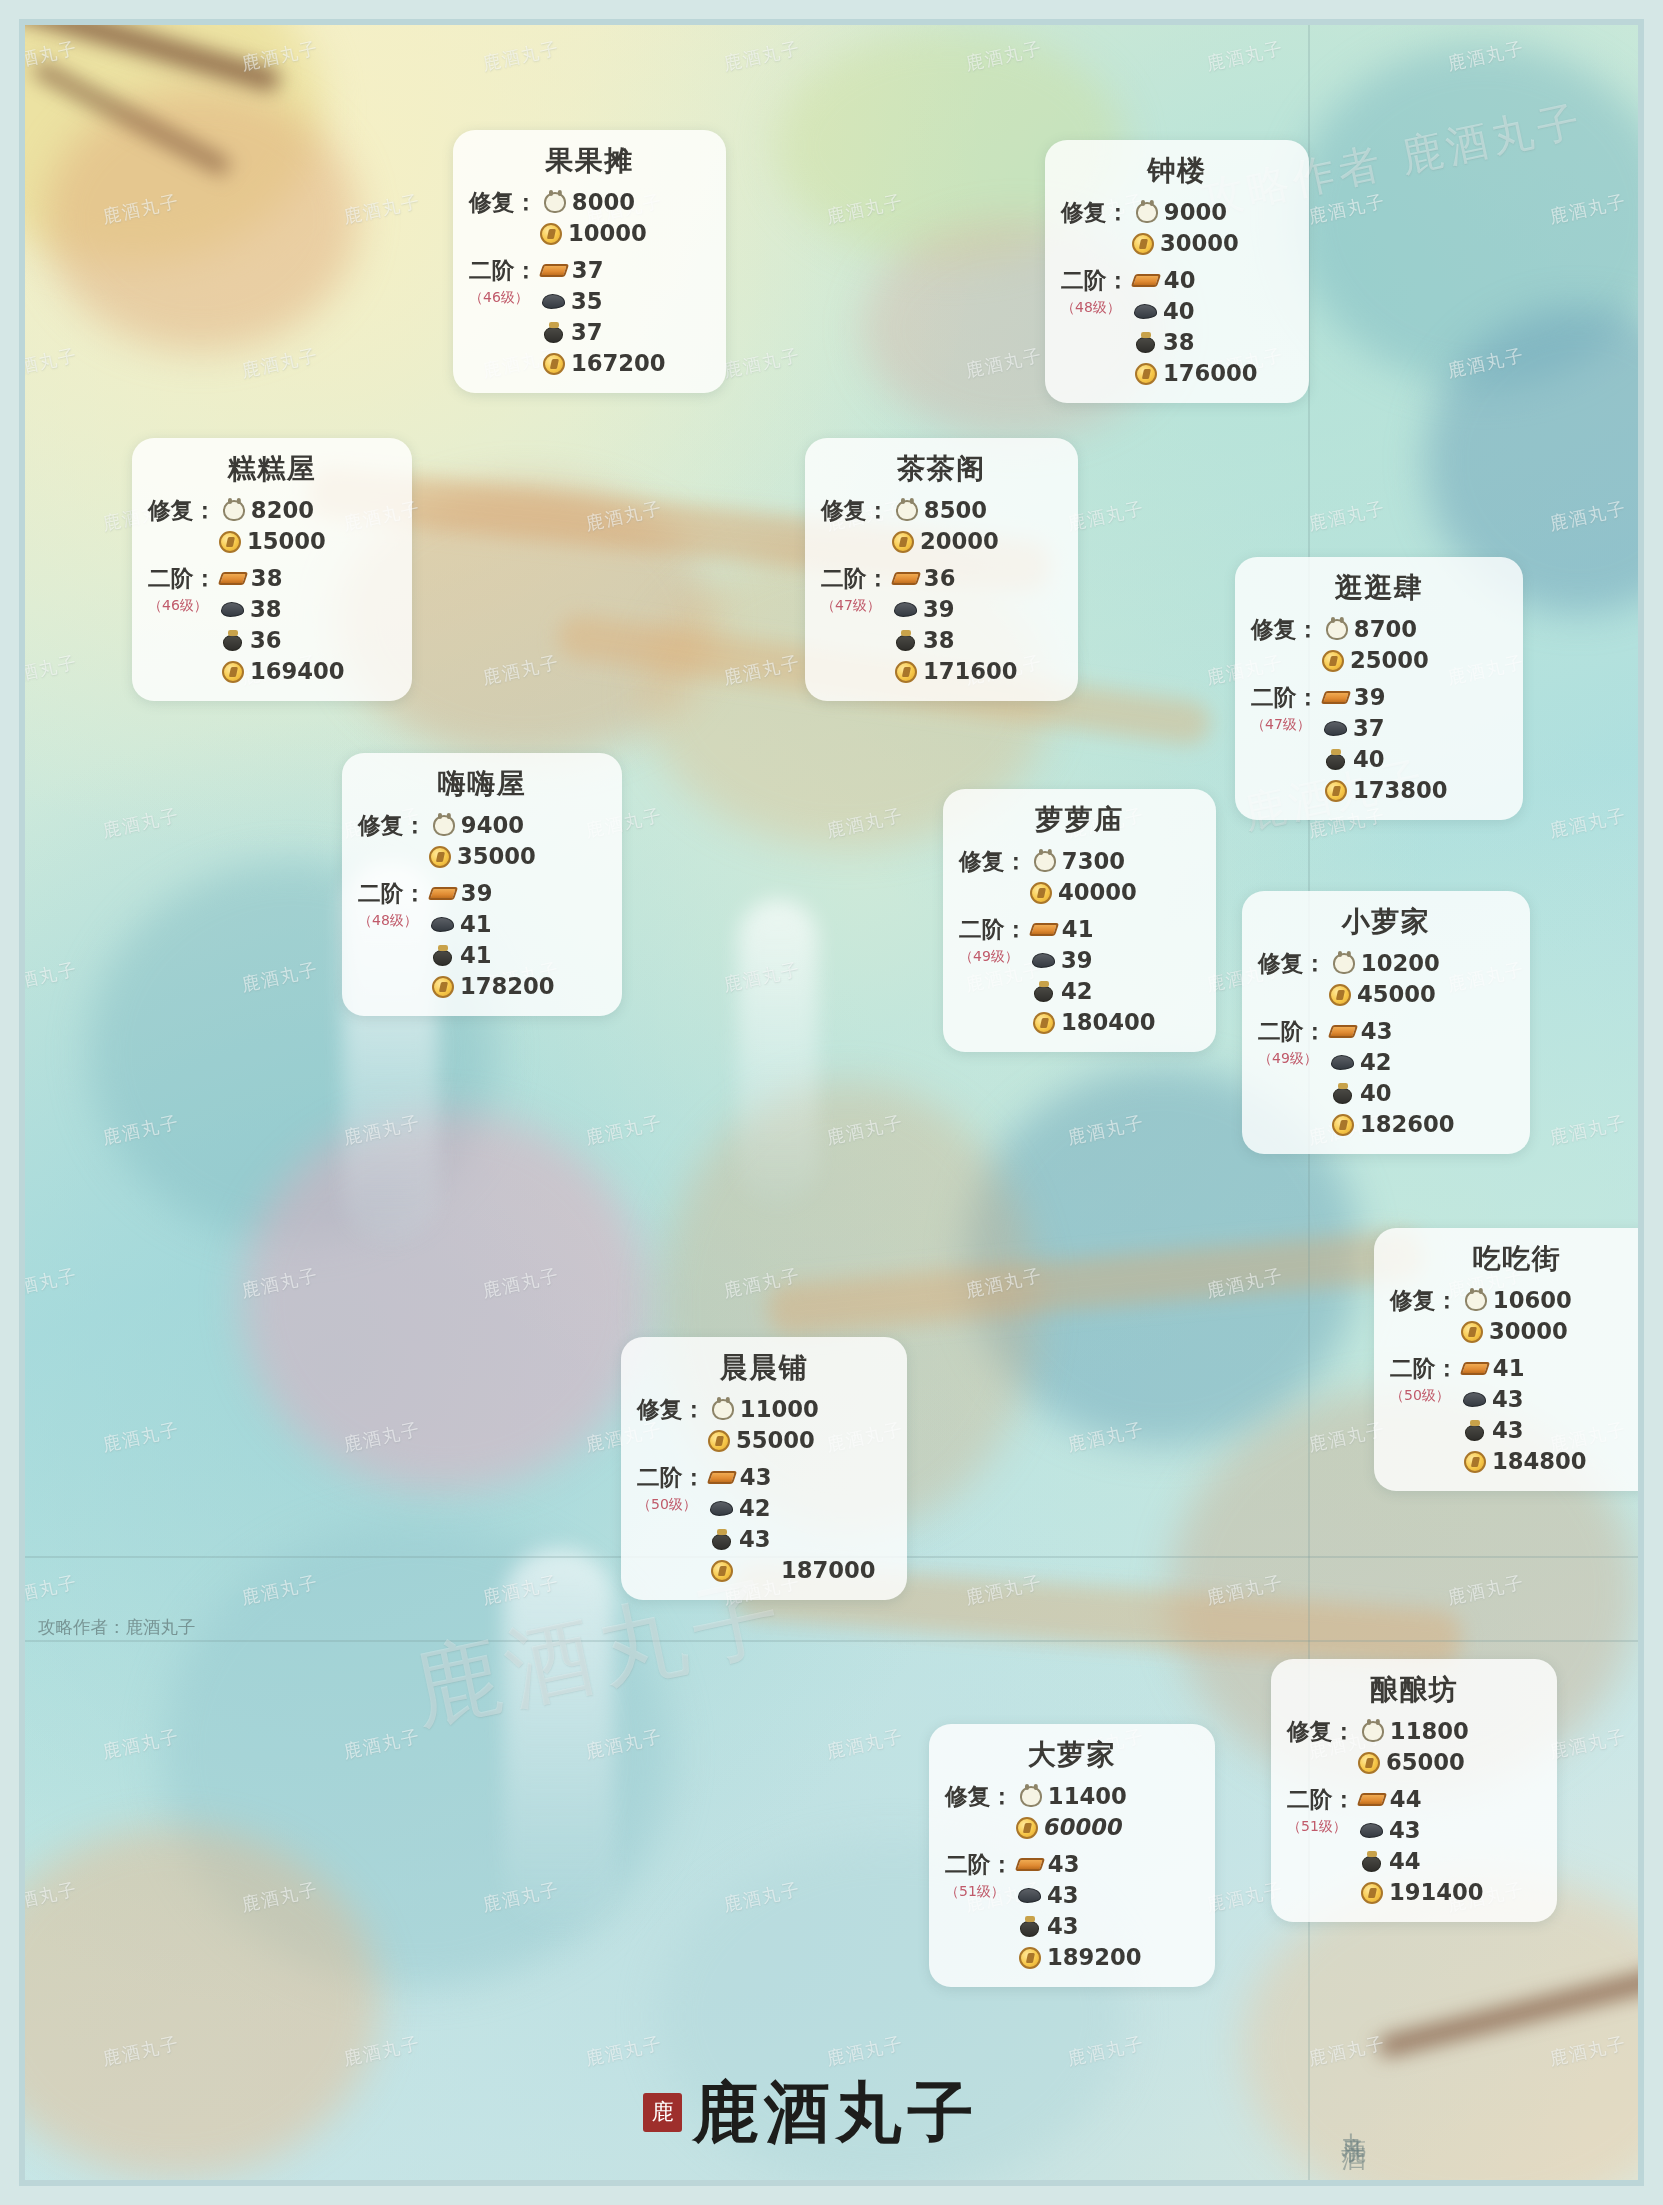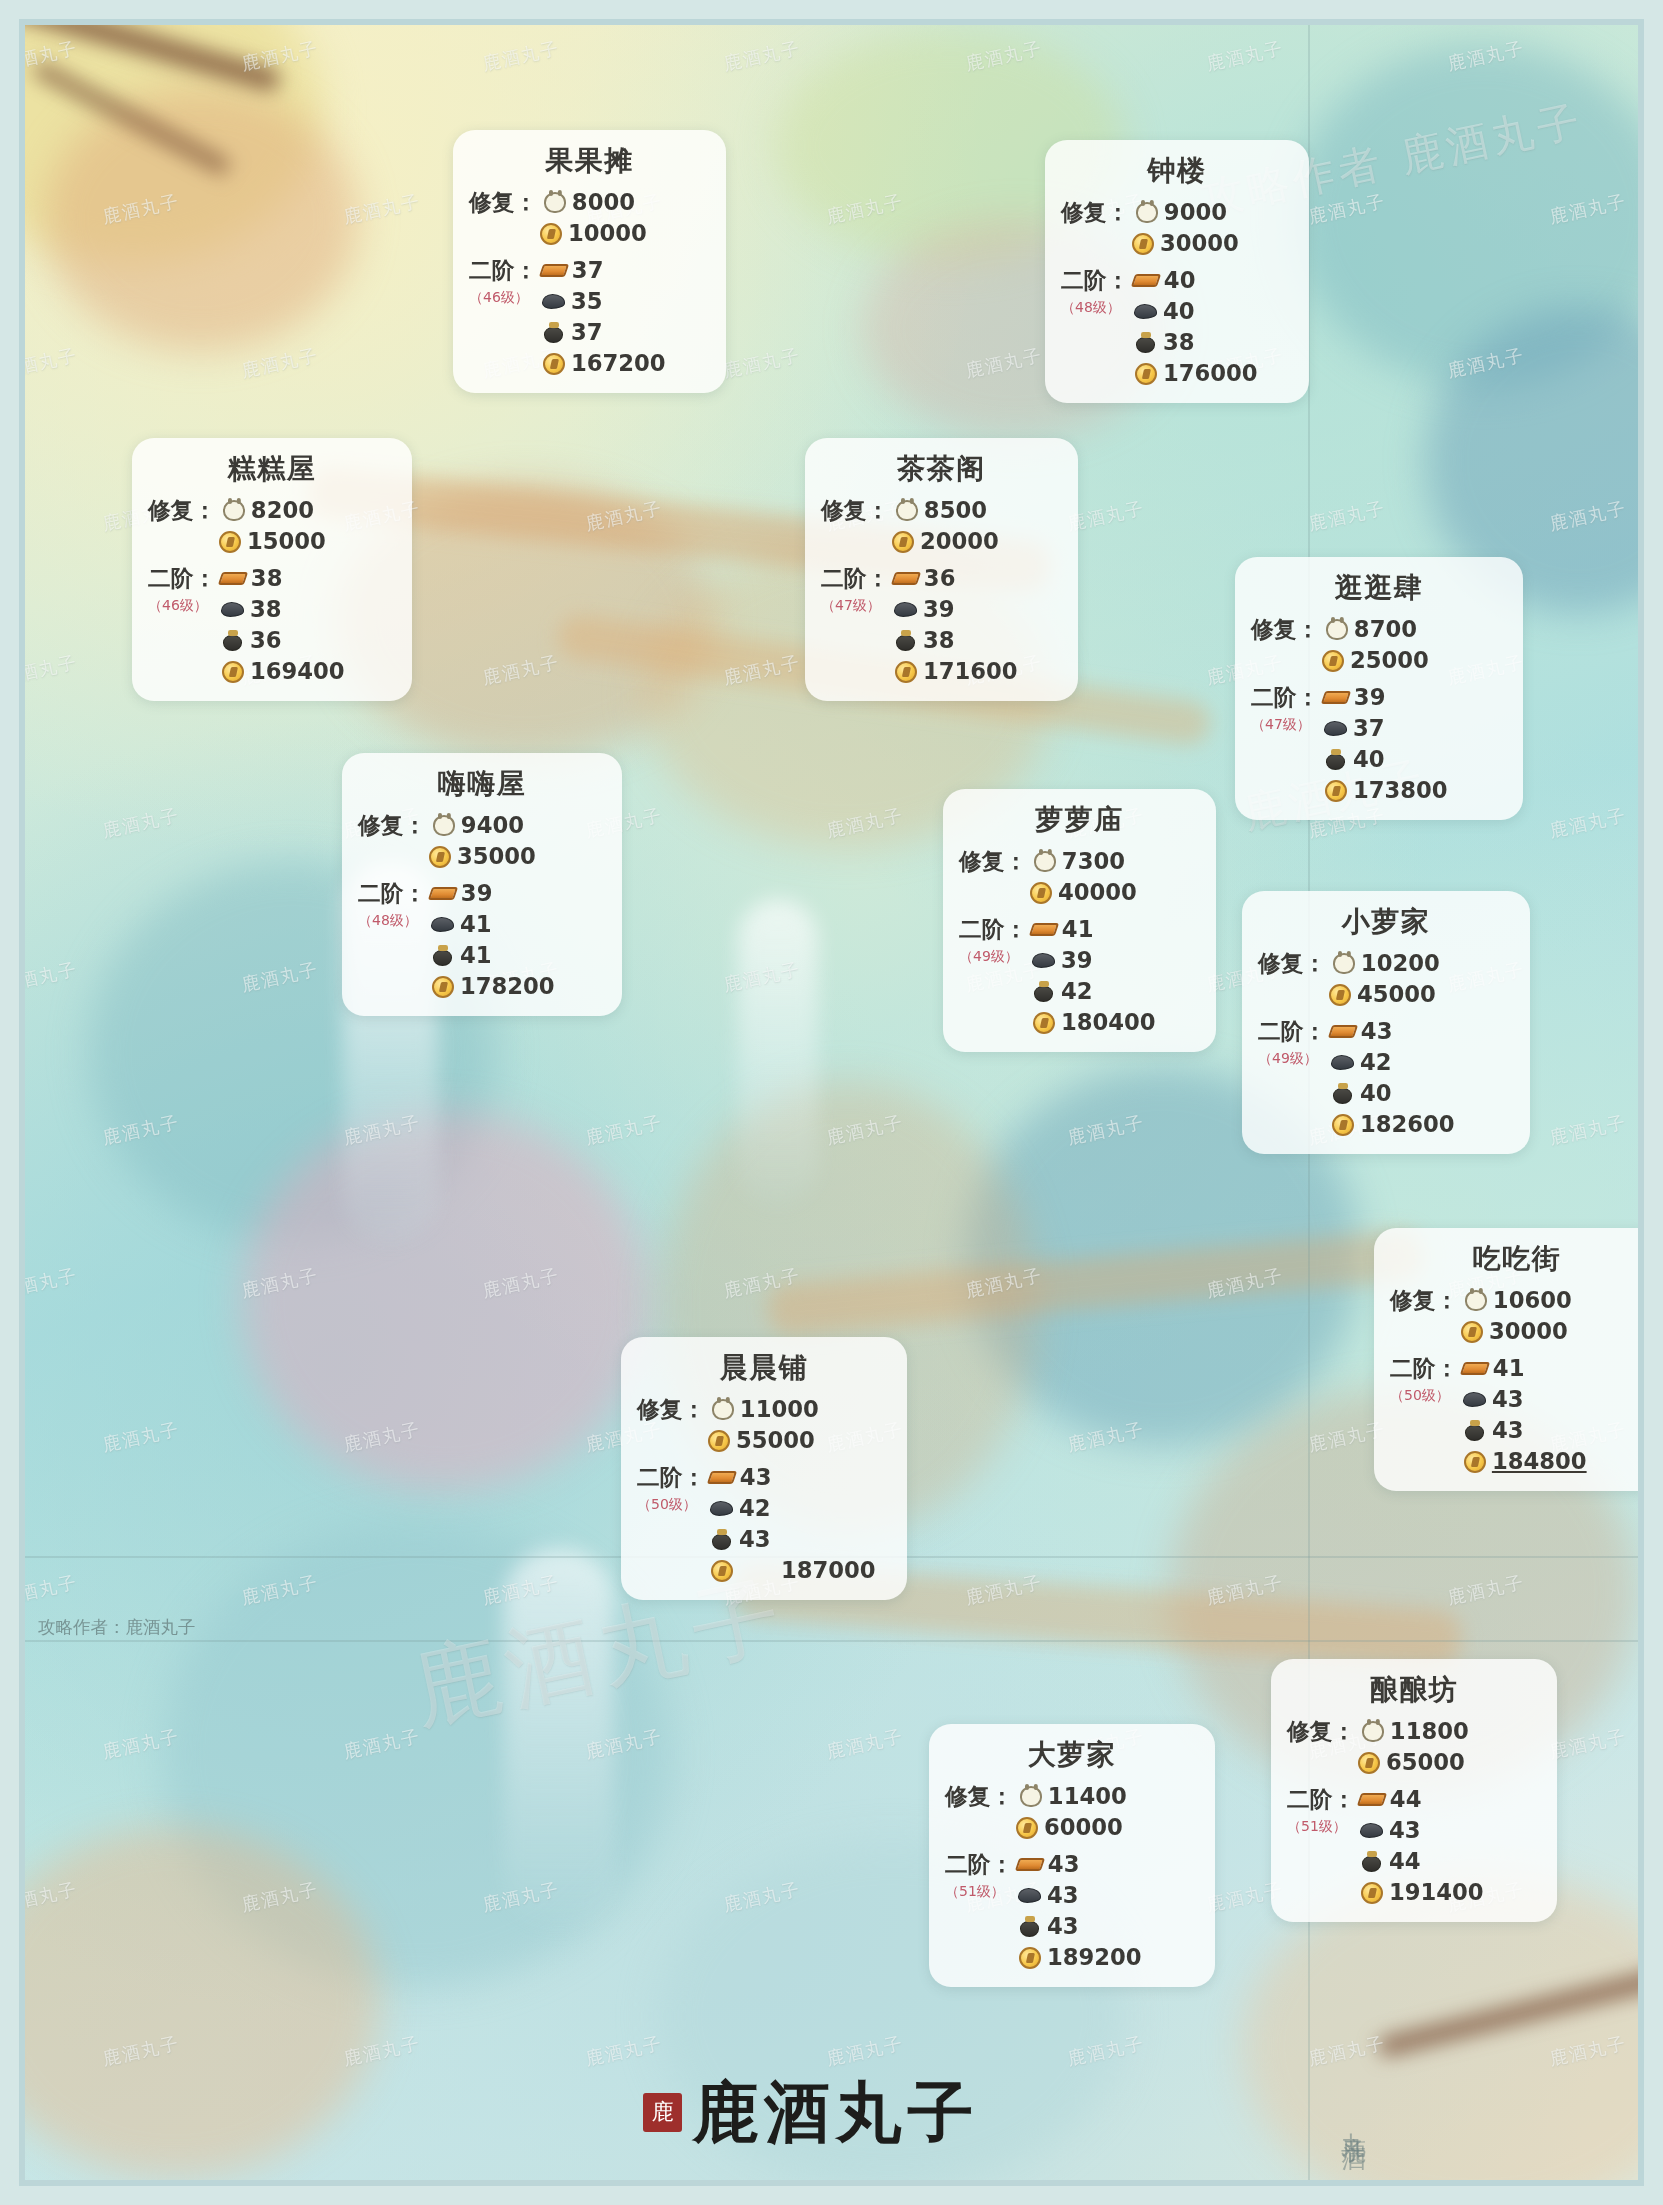--- a/index.html
+++ b/index.html
@@ -655,21 +655,21 @@
       </div>
       <div class="row">
         <span class="sub" style="width: 70px;">（50级）</span>
         <span class="ico ico-coal"></span>
         <span class="val">43</span>
       </div>
       <div class="row" style="padding-left: 70px;">
         <span class="ico ico-pouch"></span>
         <span class="val">43</span>
       </div>
-      <div class="row" style="padding-left: 70px; text-decoration: underline;">
+      <div class="row" style="padding-left: 70px;">
         <span class="ico ico-coin"></span>
         <span class="val">184800</span>
       </div>
     </div>
     <div class="card" style="left: 621px; top: 1337px; width: 254px;">
       <div class="card-title">晨晨铺</div>
       <div class="row">
         <span class="lbl">修复：</span>
         <span class="ico ico-bun"></span>
         <span class="val">11000</span>
@@ -727,21 +727,21 @@
         <span class="val">191400</span>
       </div>
     </div>
     <div class="card" style="left: 929px; top: 1724px; width: 254px;">
       <div class="card-title">大萝家</div>
       <div class="row">
         <span class="lbl">修复：</span>
         <span class="ico ico-bun"></span>
         <span class="val">11400</span>
       </div>
-      <div class="row" style="padding-left: 67px;">
+      <div class="row" style="padding-left: 67px; font-style: italic;">
         <span class="ico ico-coin"></span>
         <span class="val">60000</span>
       </div>
       <div class="row" style="margin-top: 5.8px;">
         <span class="lbl">二阶：</span>
         <span class="ico ico-wood"></span>
         <span class="val">43</span>
       </div>
       <div class="row">
         <span class="sub" style="width: 70px;">（51级）</span>

